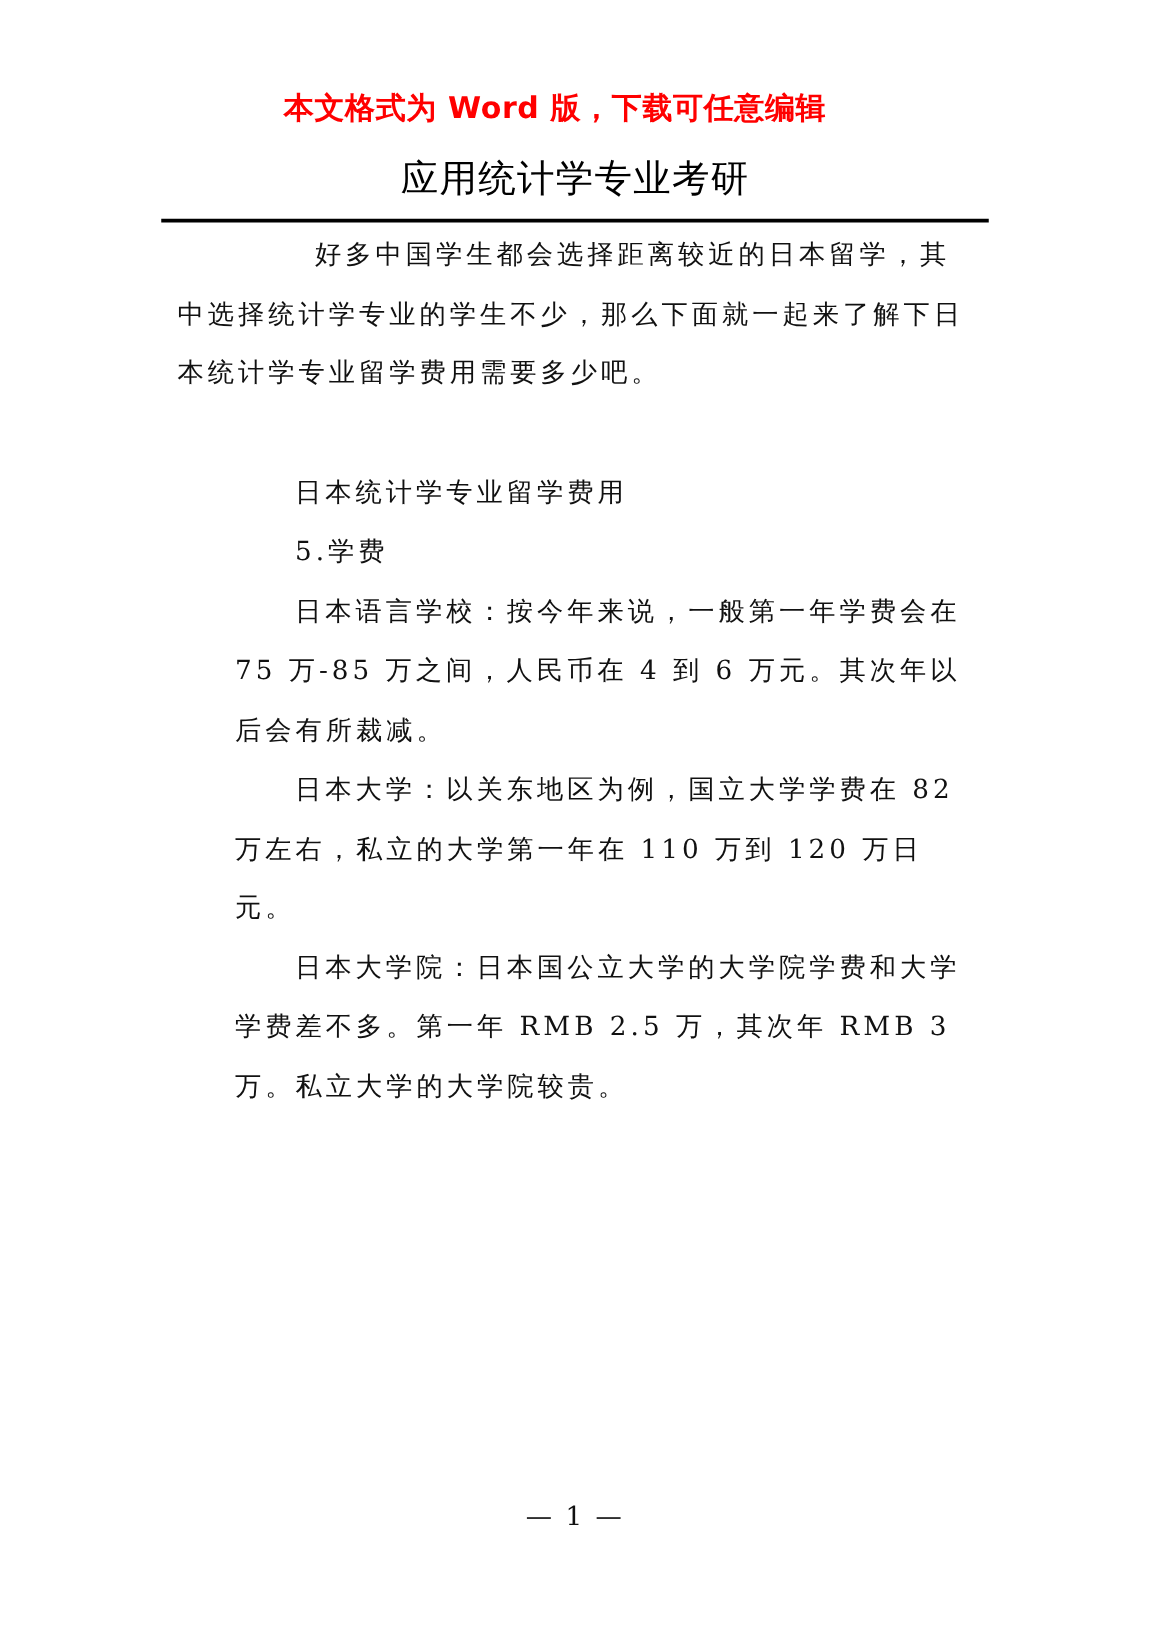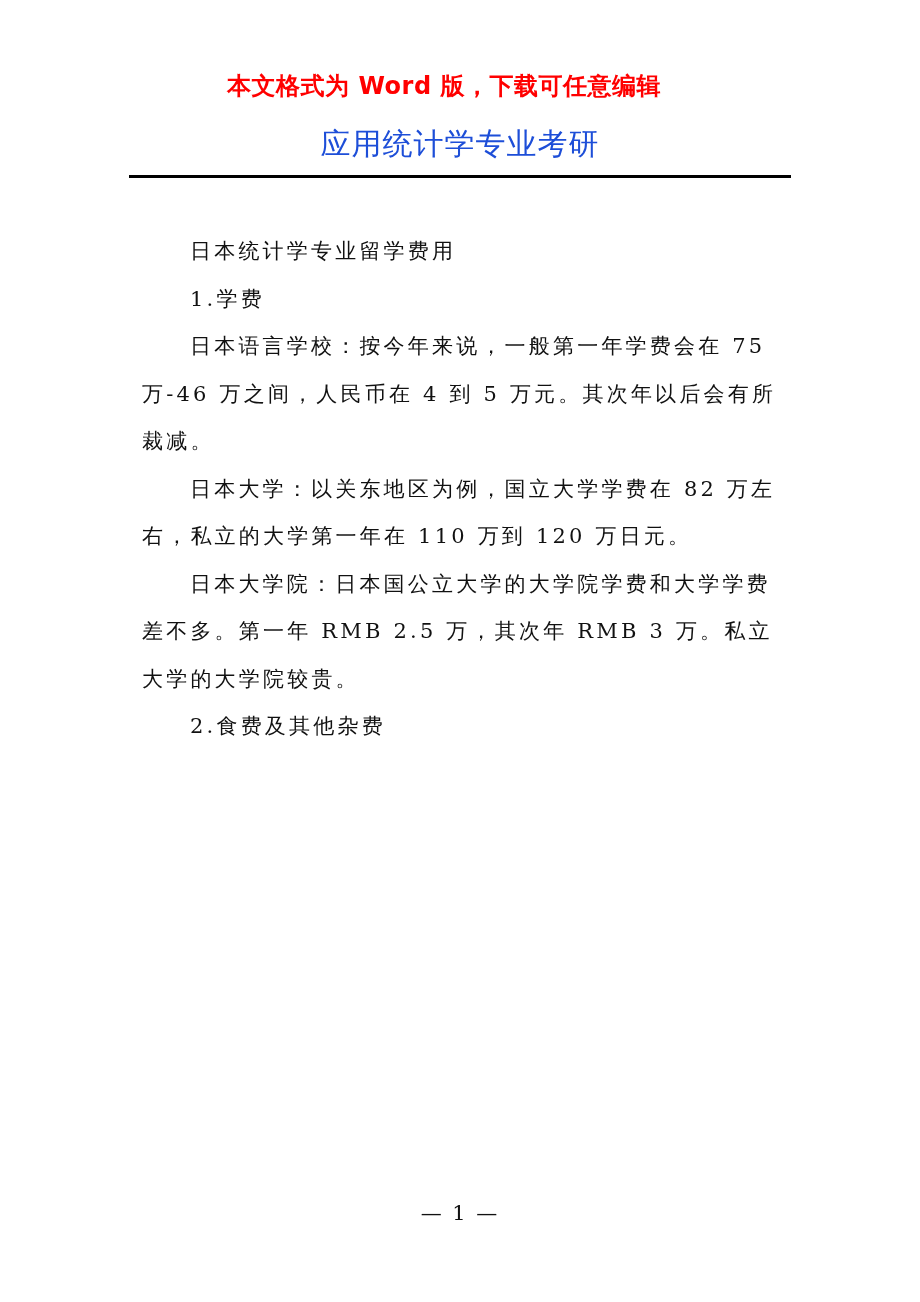--- a/index.html
+++ b/index.html
@@ -57,20 +57,21 @@
     }
     .para {
       margin: 0;
       font-size: 21px;
       line-height: 47.5px;
       letter-spacing: 3.2px;
       text-align: left;
     }
     .indent {
       text-indent: 48px;
+      margin-left: 46px;
     }
     .indent-lead {
       text-indent: 110px;
     }
     .spacer {
       height: 48px;
     }
     .footer {
       position: absolute;
       left: 0; width: 920px;
@@ -81,33 +82,33 @@
       letter-spacing: 2px;
     }
   </style>
 </head>
 <body>
 
 <div class="page">
 
   <div class="notice" style="color:#FF0000;">本文格式为 Word 版，下载可任意编辑</div>
 
-  <div class="title" style="color:#1d4ed8;">应用统计学专业考研</div>
+  <div class="title" style="color:#000000;">应用统计学专业考研</div>
 
   <div class="rule"></div>
 
   <div class="body-text">
+    <p class="para indent-lead">好多中国学生都会选择距离较近的日本留学，其中选择统计学专业的学生不少，那么下面就一起来了解下日本统计学专业留学费用需要多少吧。</p>
 
     <div class="spacer"></div>
 
     <p class="para indent">日本统计学专业留学费用</p>
 
-    <p class="para indent">1.学费</p>
-    <p class="para indent">日本语言学校：按今年来说，一般第一年学费会在 75 万-46 万之间，人民币在 4 到 5 万元。其次年以后会有所裁减。</p>
+    <p class="para indent">5.学费</p>
+    <p class="para indent">日本语言学校：按今年来说，一般第一年学费会在 75 万-85 万之间，人民币在 4 到 6 万元。其次年以后会有所裁减。</p>
     <p class="para indent">日本大学：以关东地区为例，国立大学学费在 82 万左右，私立的大学第一年在 110 万到 120 万日元。</p>
     <p class="para indent">日本大学院：日本国公立大学的大学院学费和大学学费差不多。第一年 RMB  2.5 万，其次年 RMB  3 万。私立大学的大学院较贵。</p>
 
-    <p class="para indent">2.食费及其他杂费</p>
   </div>
 
   <div class="footer">— 1 —</div>
 
 </div>
 
 </body></html>

